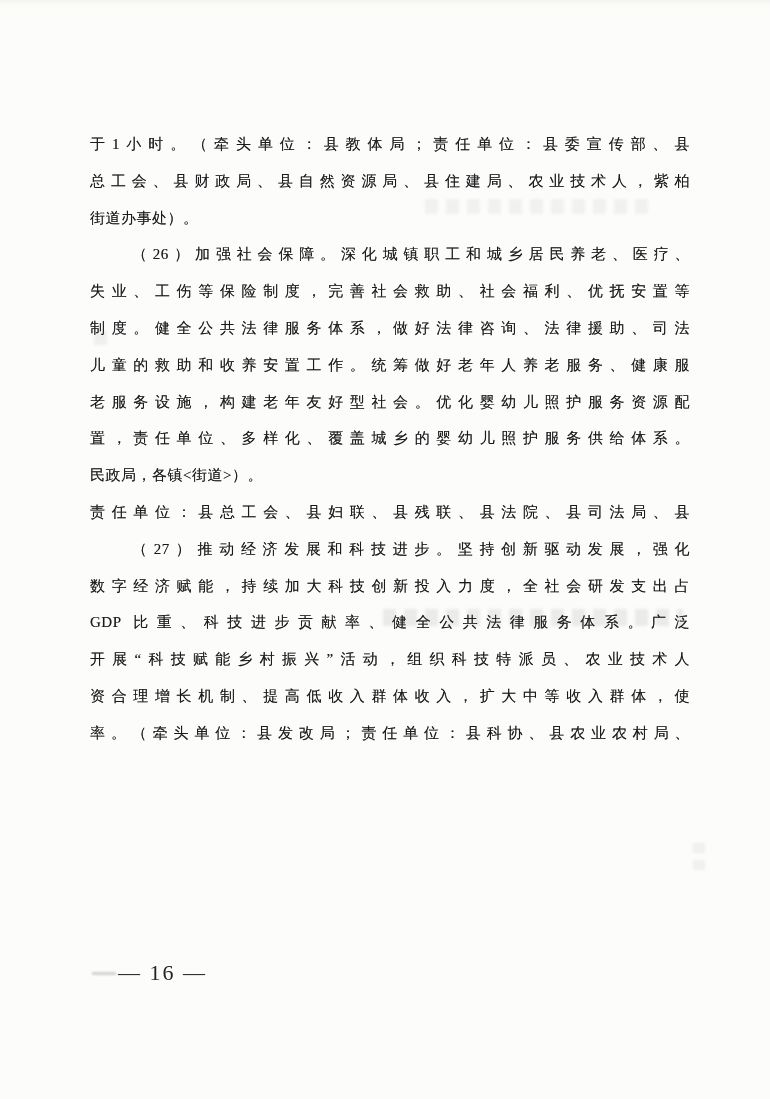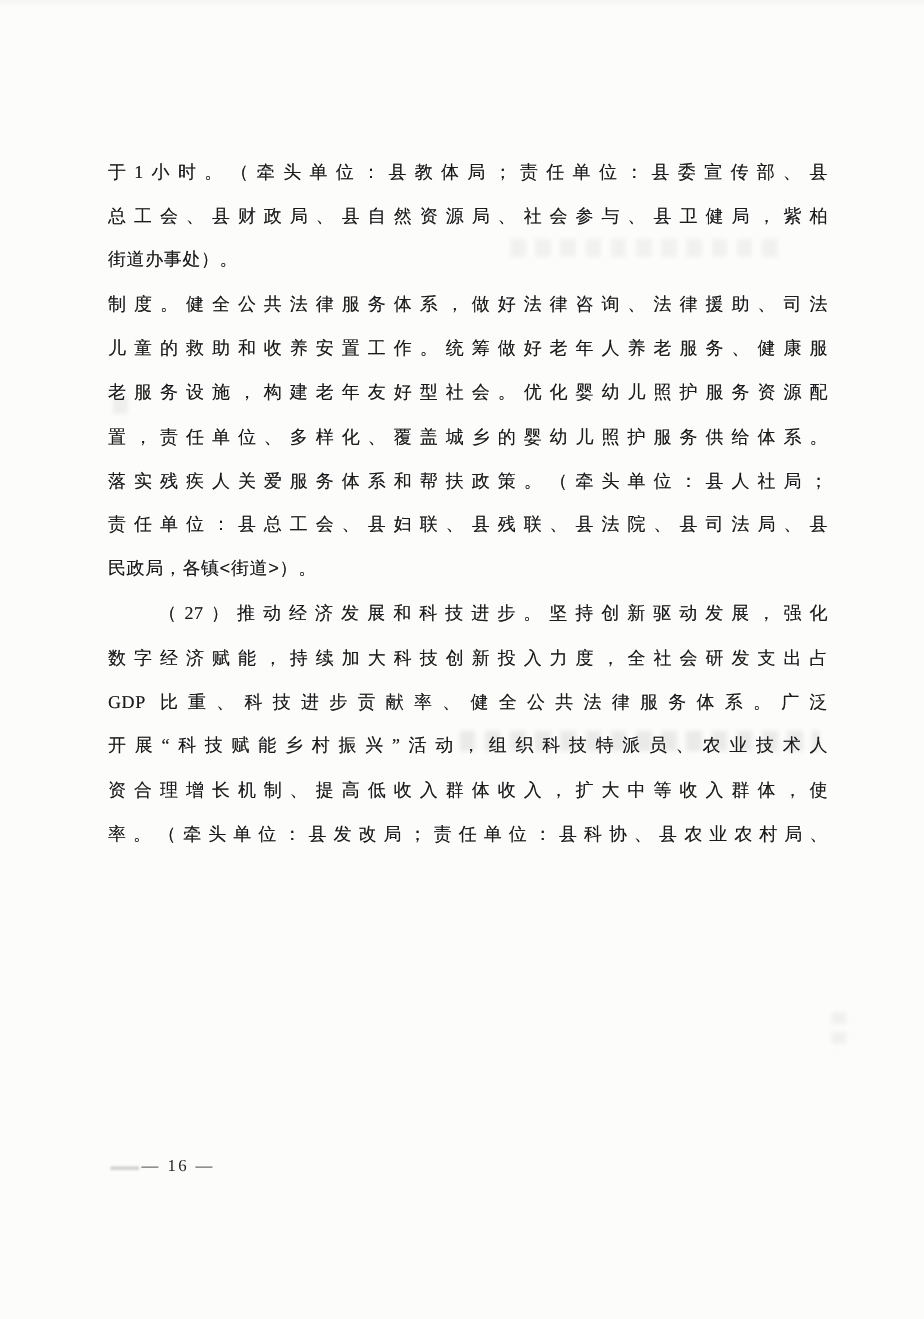--- a/index.html
+++ b/index.html
@@ -39,28 +39,27 @@
     overflow: hidden;
     color: #1b1b1d;
     text-shadow: 0 0 0.5px rgba(30,30,30,0.55);
   }
   .text-line.indent {
     text-indent: 42px;
   }
   .text-line.last {
     text-align: left;
     text-align-last: left;
-    font-family: Liberation Mono, monospace;
     -moz-text-align-last: left;
   }
   .page-footer {
     position: absolute;
     left: 118px;
     top: 958px;
-    font-size: 14px;
+    font-size: 22px;
     letter-spacing: 2px;
     color: #242426;
     line-height: 30px;
   }
   
   .ghost {
     position: absolute;
     filter: blur(1.6px);
     opacity: 0.55;
     background: repeating-linear-gradient(
@@ -89,32 +88,33 @@
 </style>
 </head>
 <body>
 
 <div class="page">
 
   <div class="body-text">
 
     <div>
       <div class="text-line">于1小时。（牵头单位：县教体局；责任单位：县委宣传部、县</div>
-      <div class="text-line">总工会、县财政局、县自然资源局、社会参与、县卫健局，紫柏</div>
+      <div class="text-line">总工会、县财政局、县自然资源局、县住建局、农业技术人，紫柏</div>
       <div class="text-line last">街道办事处）。</div>
     </div>
 
     <div>
+      <div class="text-line indent">（26）加强社会保障。深化城镇职工和城乡居民养老、医疗、</div>
+      <div class="text-line">失业、工伤等保险制度，完善社会救助、社会福利、优抚安置等</div>
       <div class="text-line">制度。健全公共法律服务体系，做好法律咨询、法律援助、司法</div>
       <div class="text-line">儿童的救助和收养安置工作。统筹做好老年人养老服务、健康服</div>
       <div class="text-line">老服务设施，构建老年友好型社会。优化婴幼儿照护服务资源配</div>
       <div class="text-line">置，责任单位、多样化、覆盖城乡的婴幼儿照护服务供给体系。</div>
-      <div class="text-line">落实残疾人关爱服务体系和帮扶政策。（牵头单位：县人社局；</div>
+      <div class="text-line last">民政局，各镇&lt;街道&gt;）。</div>
       <div class="text-line">责任单位：县总工会、县妇联、县残联、县法院、县司法局、县</div>
-      <div class="text-line last">民政局，各镇&lt;街道&gt;）。</div>
     </div>
 
     <div>
       <div class="text-line indent">（27）推动经济发展和科技进步。坚持创新驱动发展，强化</div>
       <div class="text-line">数字经济赋能，持续加大科技创新投入力度，全社会研发支出占</div>
       <div class="text-line">GDP 比重、科技进步贡献率、健全公共法律服务体系。广泛</div>
       <div class="text-line">开展“科技赋能乡村振兴”活动，组织科技特派员、农业技术人</div>
       <div class="text-line">资合理增长机制、提高低收入群体收入，扩大中等收入群体，使</div>
       <div class="text-line">率。（牵头单位：县发改局；责任单位：县科协、县农业农村局、</div>
     </div>

